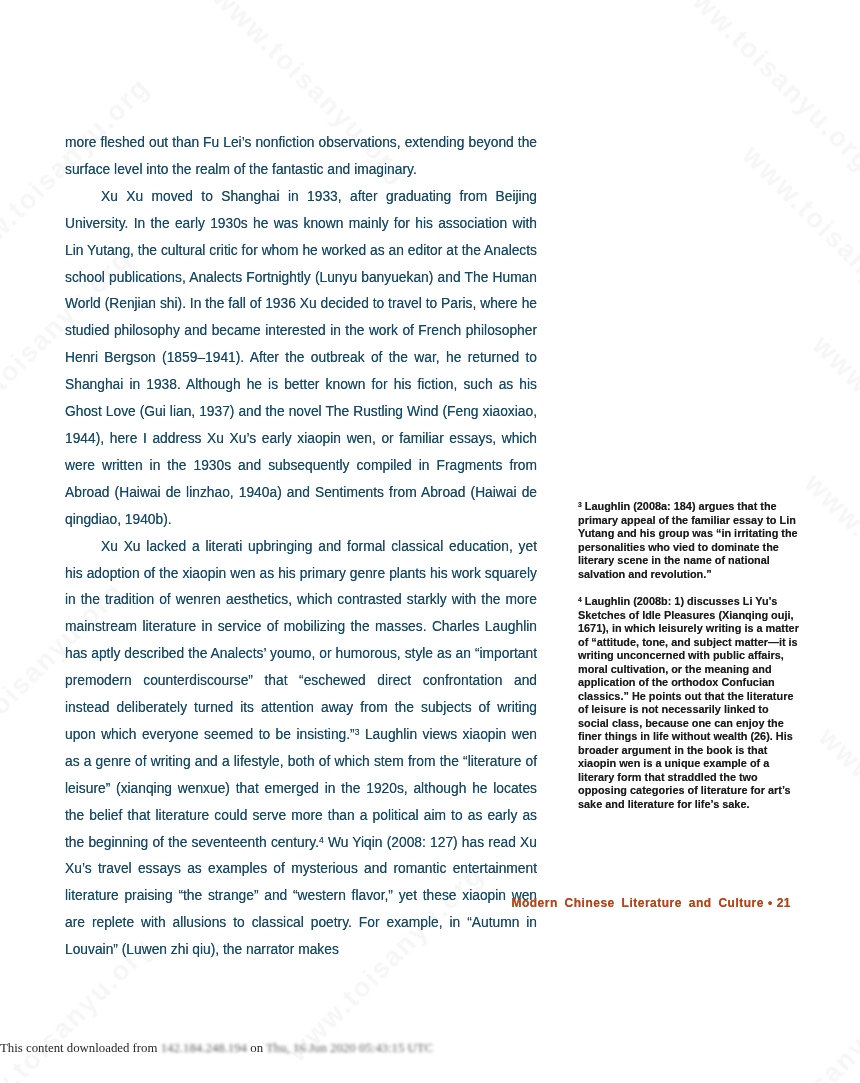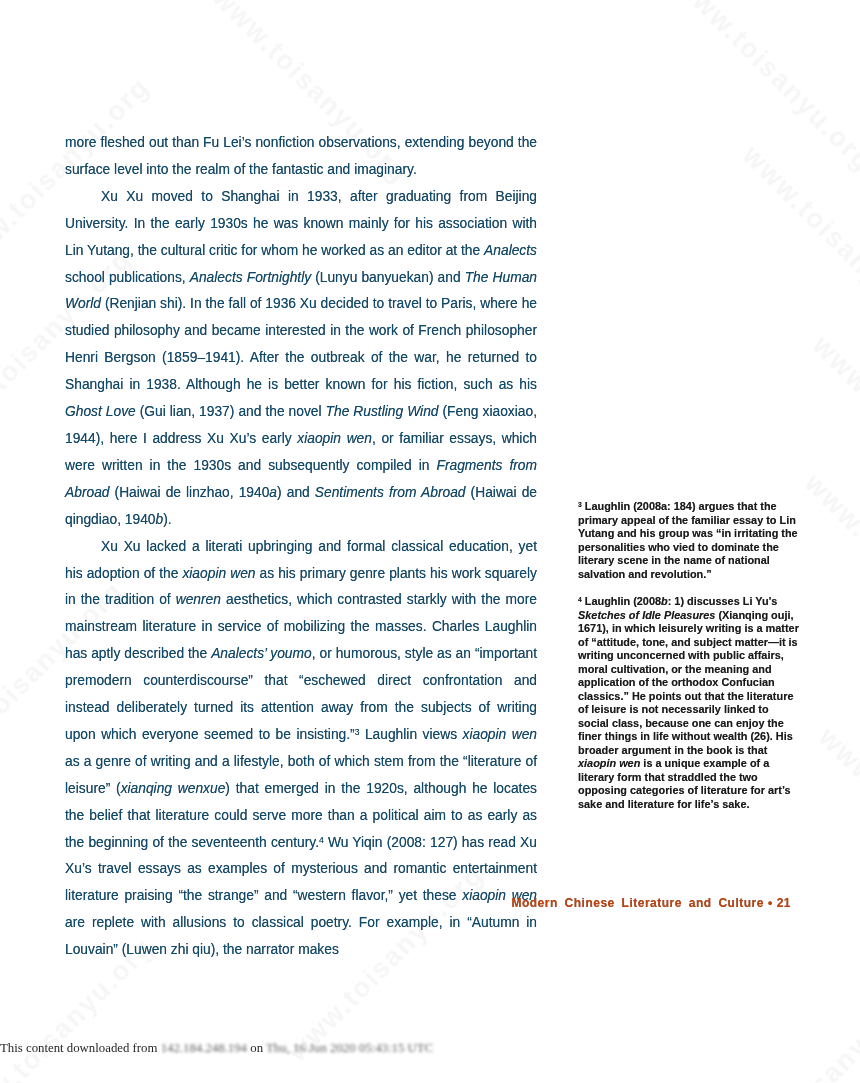--- a/index.html
+++ b/index.html
@@ -37,21 +37,21 @@
     top: 130px;
     width: 472px;
     font-size: 13.8px;
     line-height: 26.9px;
     text-align: justify;
     color: #0c4a6e;
     text-shadow: 0 0 0.4px rgba(0,0,0,0.55);
   }
   .para { margin: 0; }
   .para.indent { text-indent: 36px; }
-  .it { font-style: italic; }
+  .it { }
   sup {
     font-size: 0.62em;
     line-height: 0;
     vertical-align: baseline;
     position: relative;
     top: -0.45em;
   }
 
   
   .notes-col {

